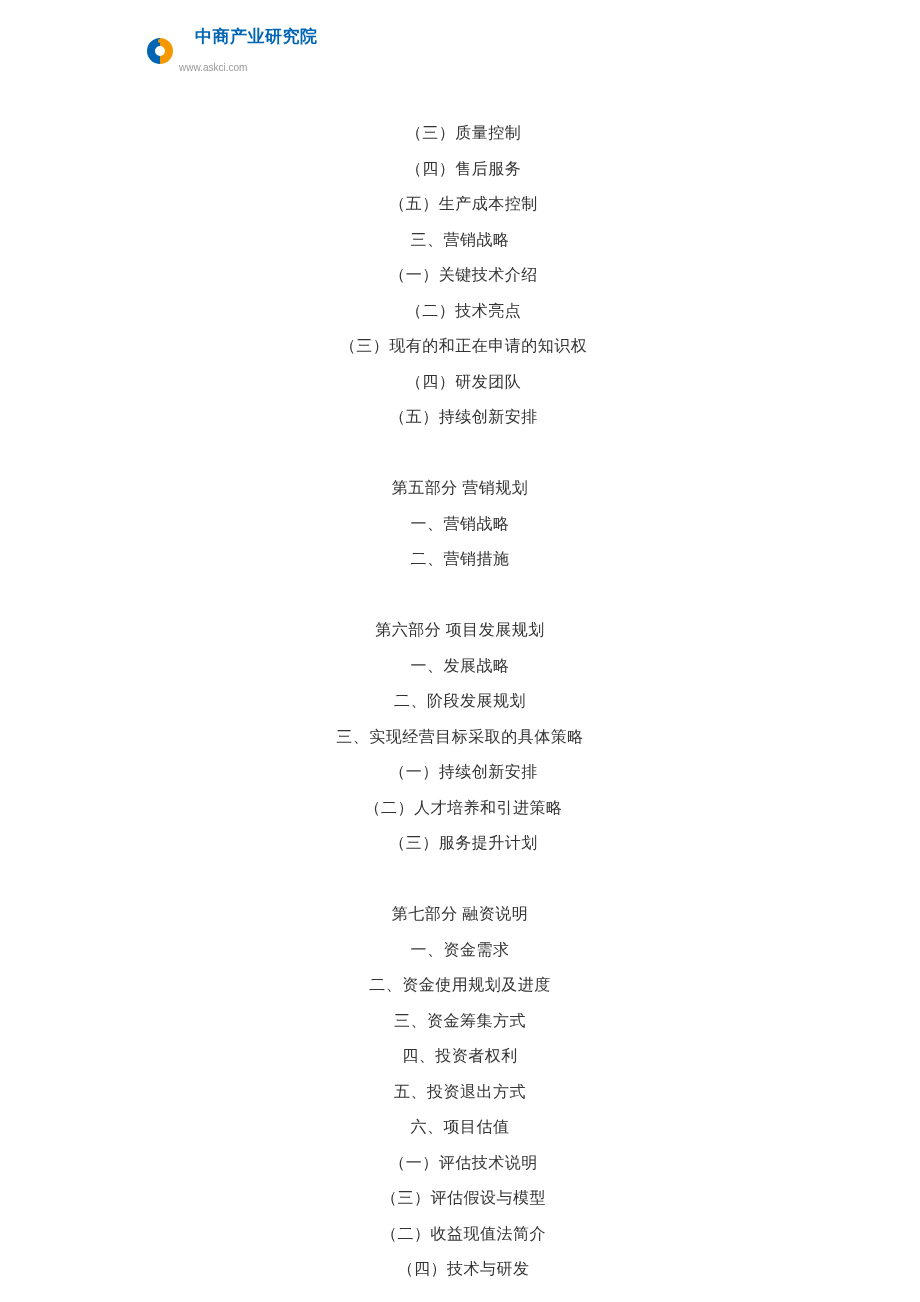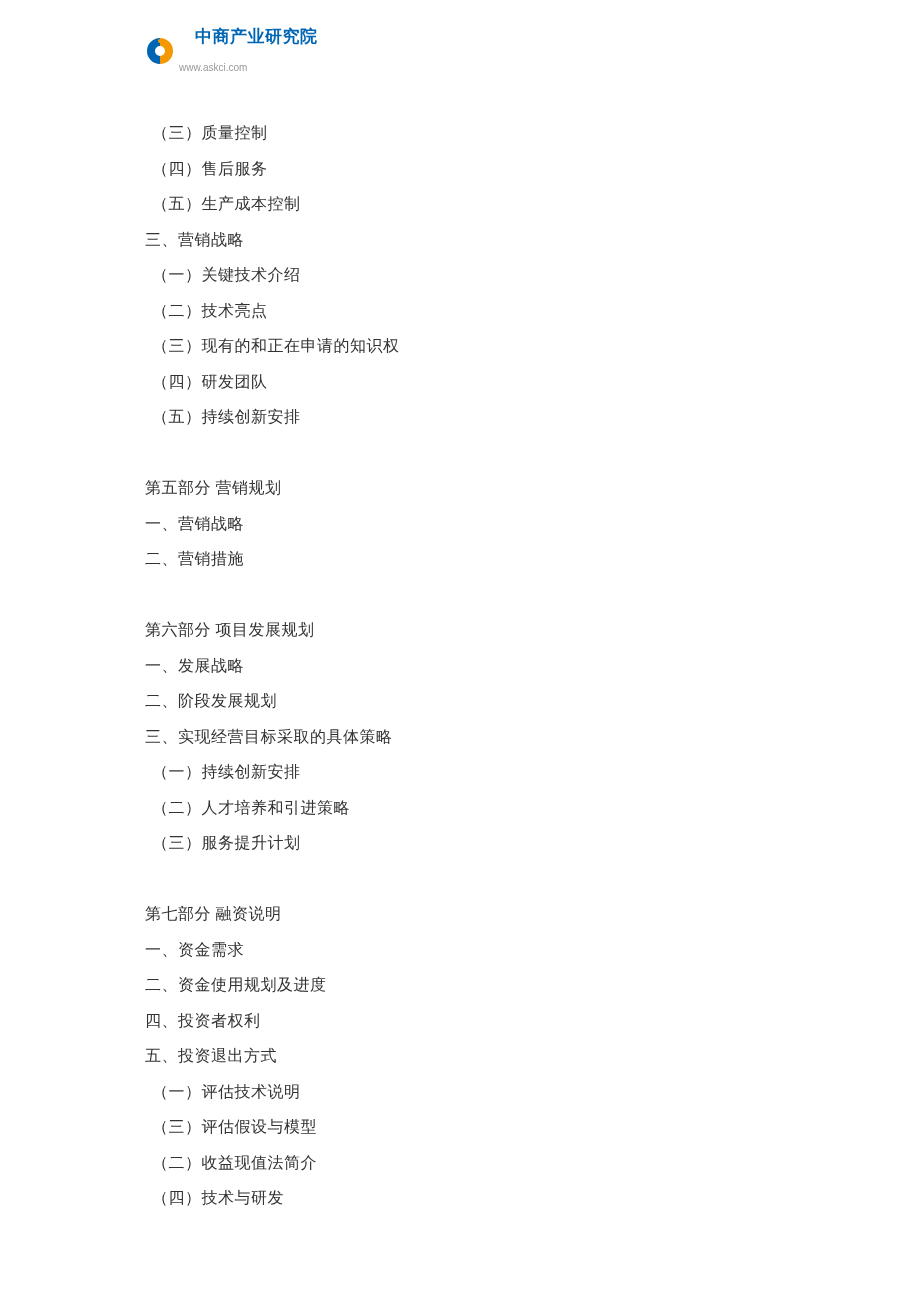--- a/index.html
+++ b/index.html
@@ -48,20 +48,21 @@
       font-size: 10px;
       color: #999999;
       font-family: Arial, sans-serif;
       margin-top: 18px;
     }
     .content {
       position: absolute;
       top: 115px;
       left: 145px;
       width: 630px;
+      text-align: center;
     }
     .line {
       font-size: 16px;
       color: #333333;
       line-height: 35.5px;
       letter-spacing: 0.5px;
     }
     .sub {
       padding-left: 7px;
     }
@@ -105,19 +106,21 @@
     <div class="line">一、发展战略</div>
     <div class="line">二、阶段发展规划</div>
     <div class="line">三、实现经营目标采取的具体策略</div>
     <div class="line sub">（一）持续创新安排</div>
     <div class="line sub">（二）人才培养和引进策略</div>
     <div class="line sub">（三）服务提升计划</div>
     <div class="spacer"></div>
     <div class="line">第七部分  融资说明</div>
     <div class="line">一、资金需求</div>
     <div class="line">二、资金使用规划及进度</div>
+    <div class="line">三、资金筹集方式</div>
     <div class="line">四、投资者权利</div>
     <div class="line">五、投资退出方式</div>
+    <div class="line">六、项目估值</div>
     <div class="line sub">（一）评估技术说明</div>
     <div class="line sub">（三）评估假设与模型</div>
     <div class="line sub">（二）收益现值法简介</div>
     <div class="line sub">（四）技术与研发</div>
   </div>
 
 </body></html>

